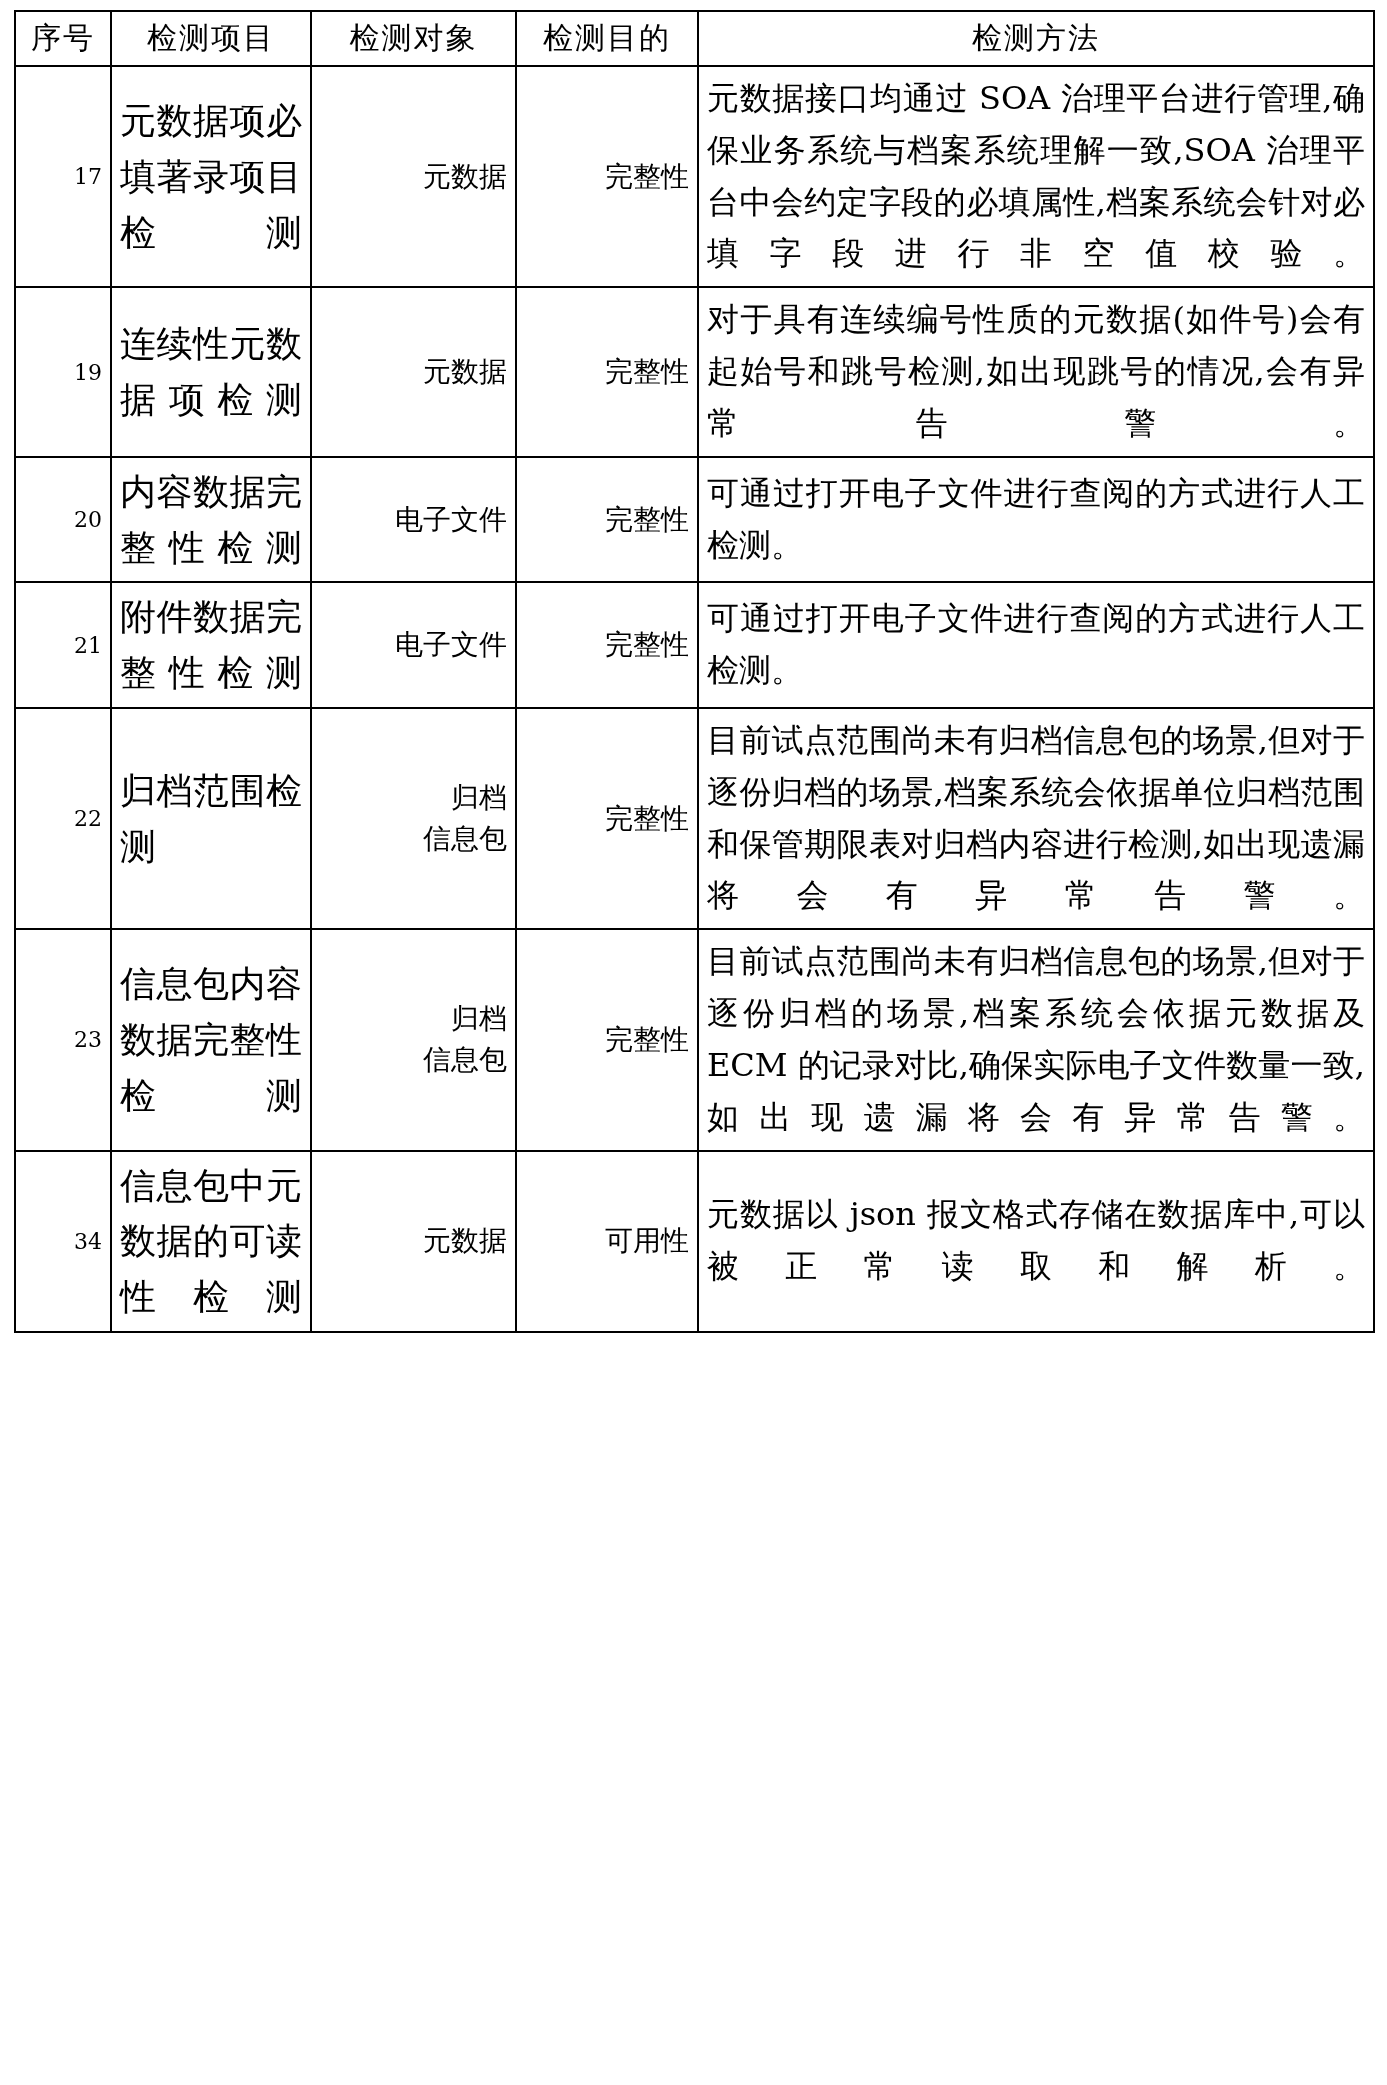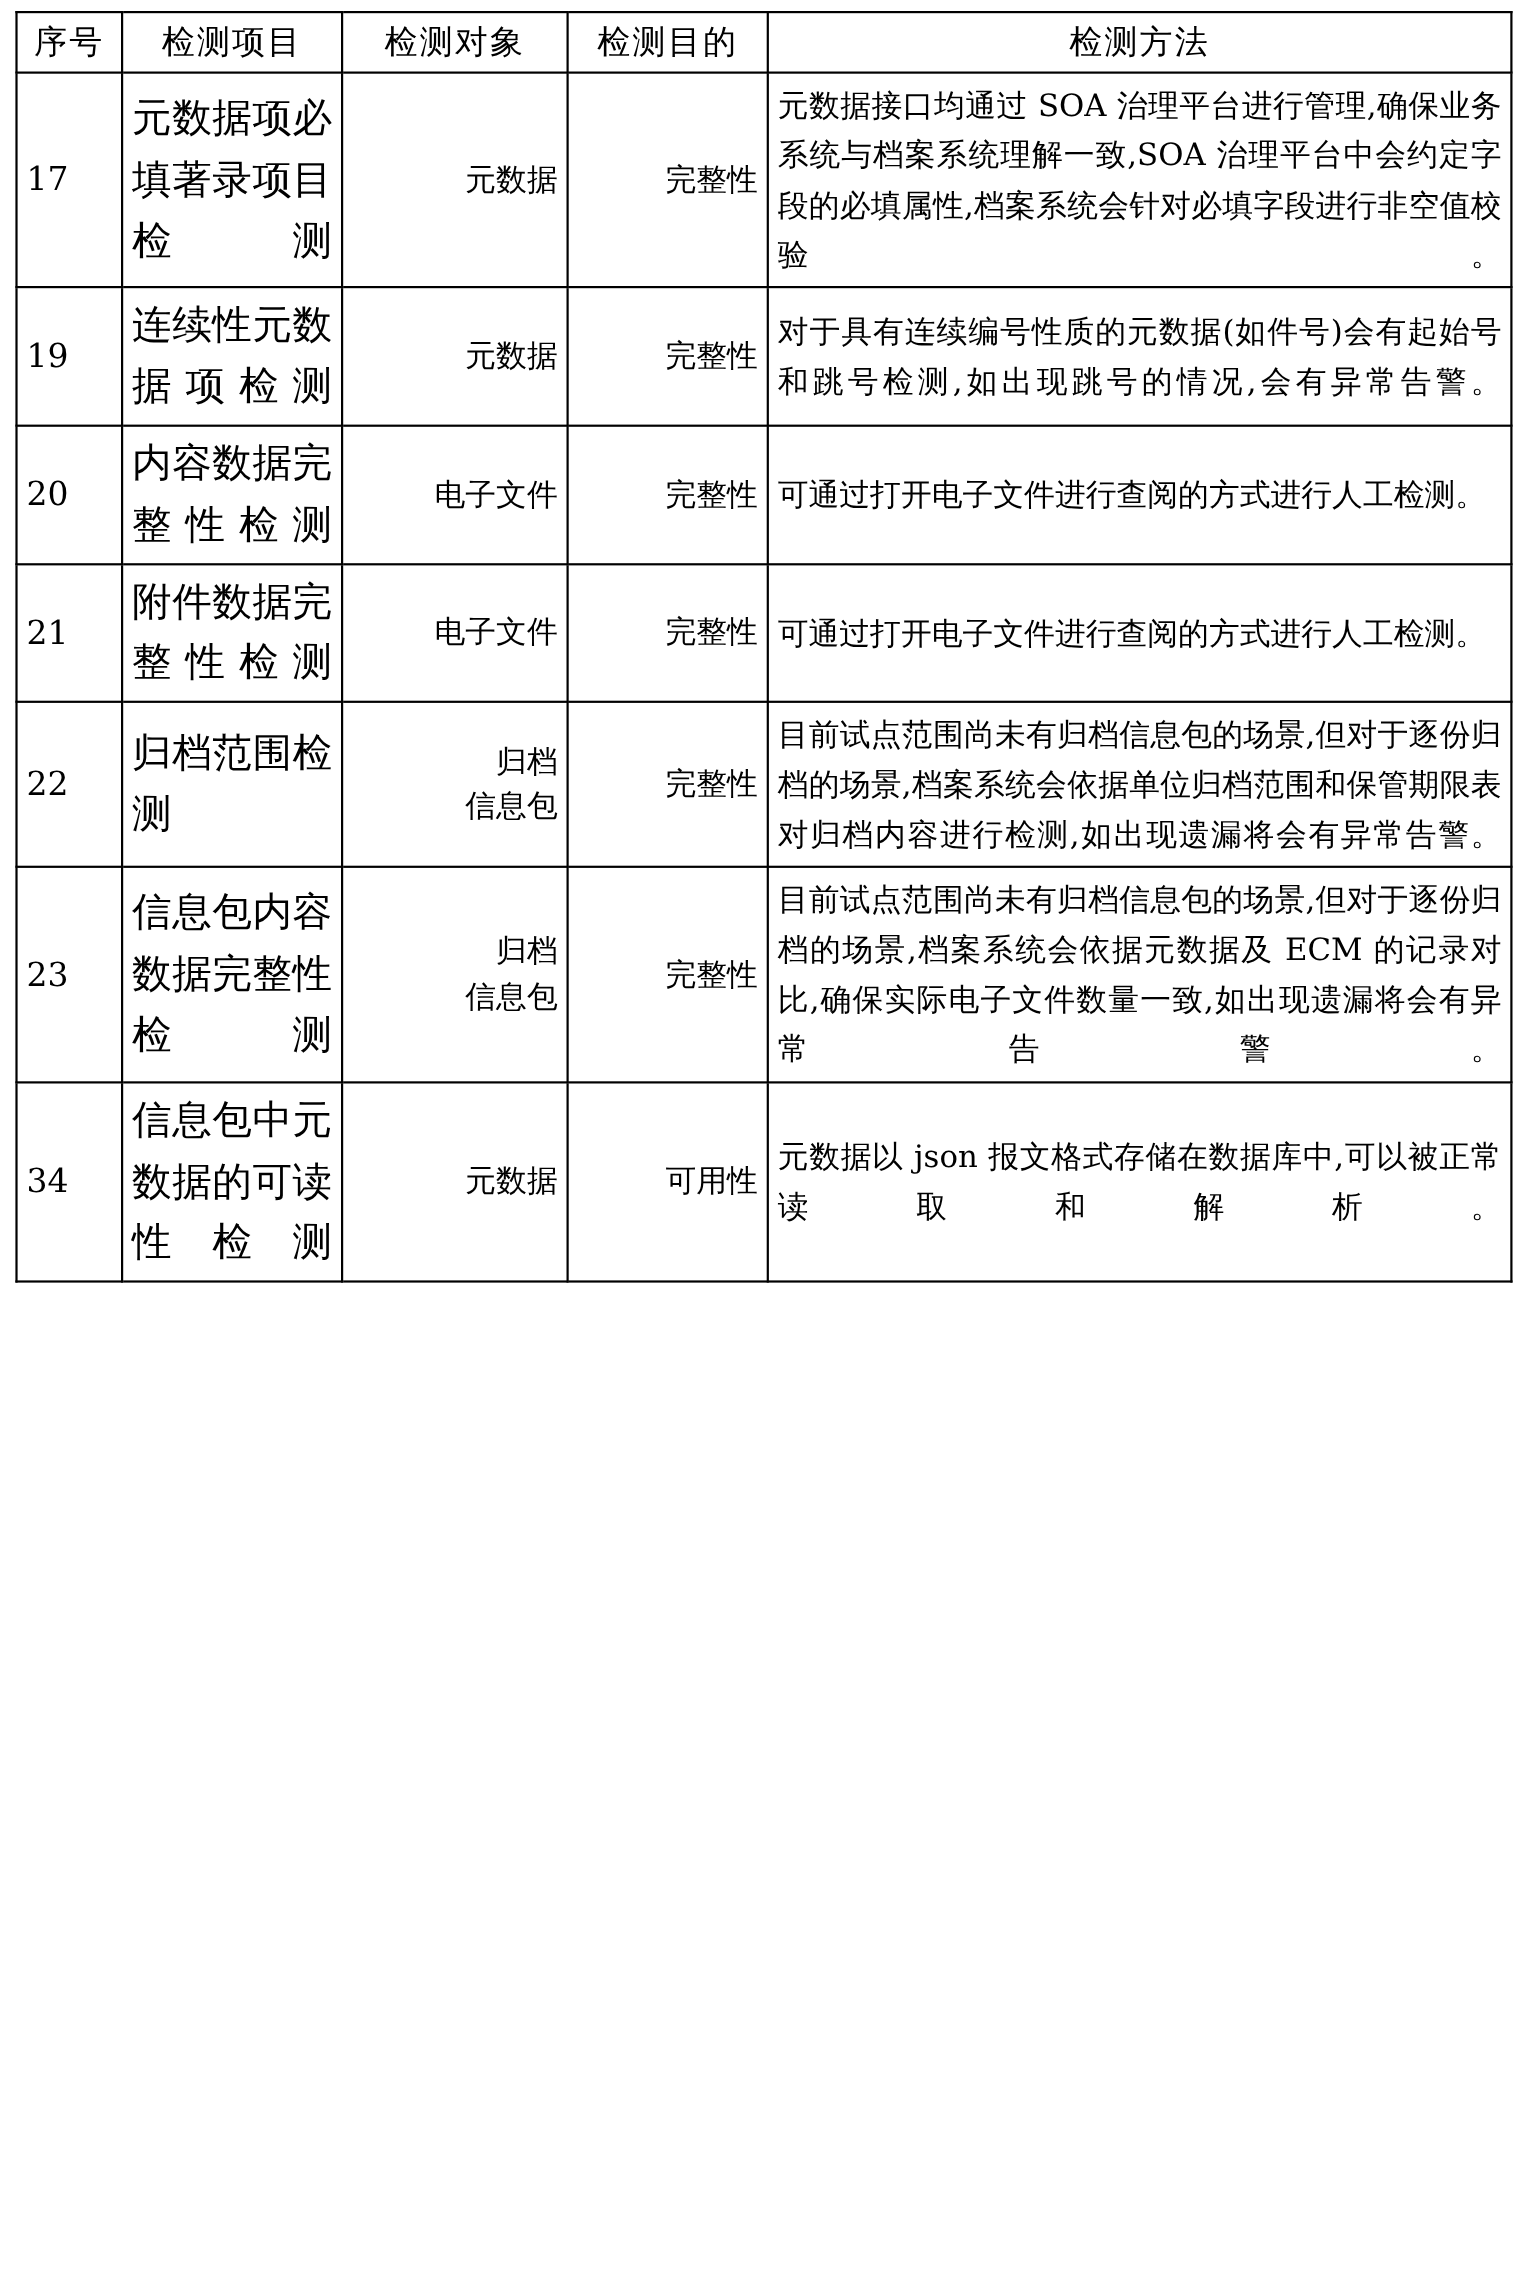--- a/index.html
+++ b/index.html
@@ -36,41 +36,41 @@
   col.c-purpose { width: 182px; }
   col.c-method  { width: 676px; }
 
   thead td {
     text-align: center;
     font-size: 30px;
     letter-spacing: 2px;
     padding: 14px 4px;
   }
   td.seq {
-    text-align: left;
-    font-size: 30px;
+    text-align: right;
+    font-size: 22px;
   }
   td.item {
     text-align: justify;
     text-align-last: justify;
     font-size: 36px;
     line-height: 1.55;
     padding-left: 18px;
     padding-right: 18px;
   }
   td.object, td.purpose {
     text-align: right;
     font-size: 28px;
     line-height: 1.5;
     margin-top: 44px;
   }
   td.method {
     text-align: justify;
     text-align-last: left;
-    font-size: 28px;
+    font-size: 32px;
     line-height: 1.62;
     padding-left: 12px;
     padding-right: 10px;
     border-radius: 20px;
   }
   td.method-wide {
     text-align: justify;
     text-align-last: justify;
   }
   .obj-multiline {

